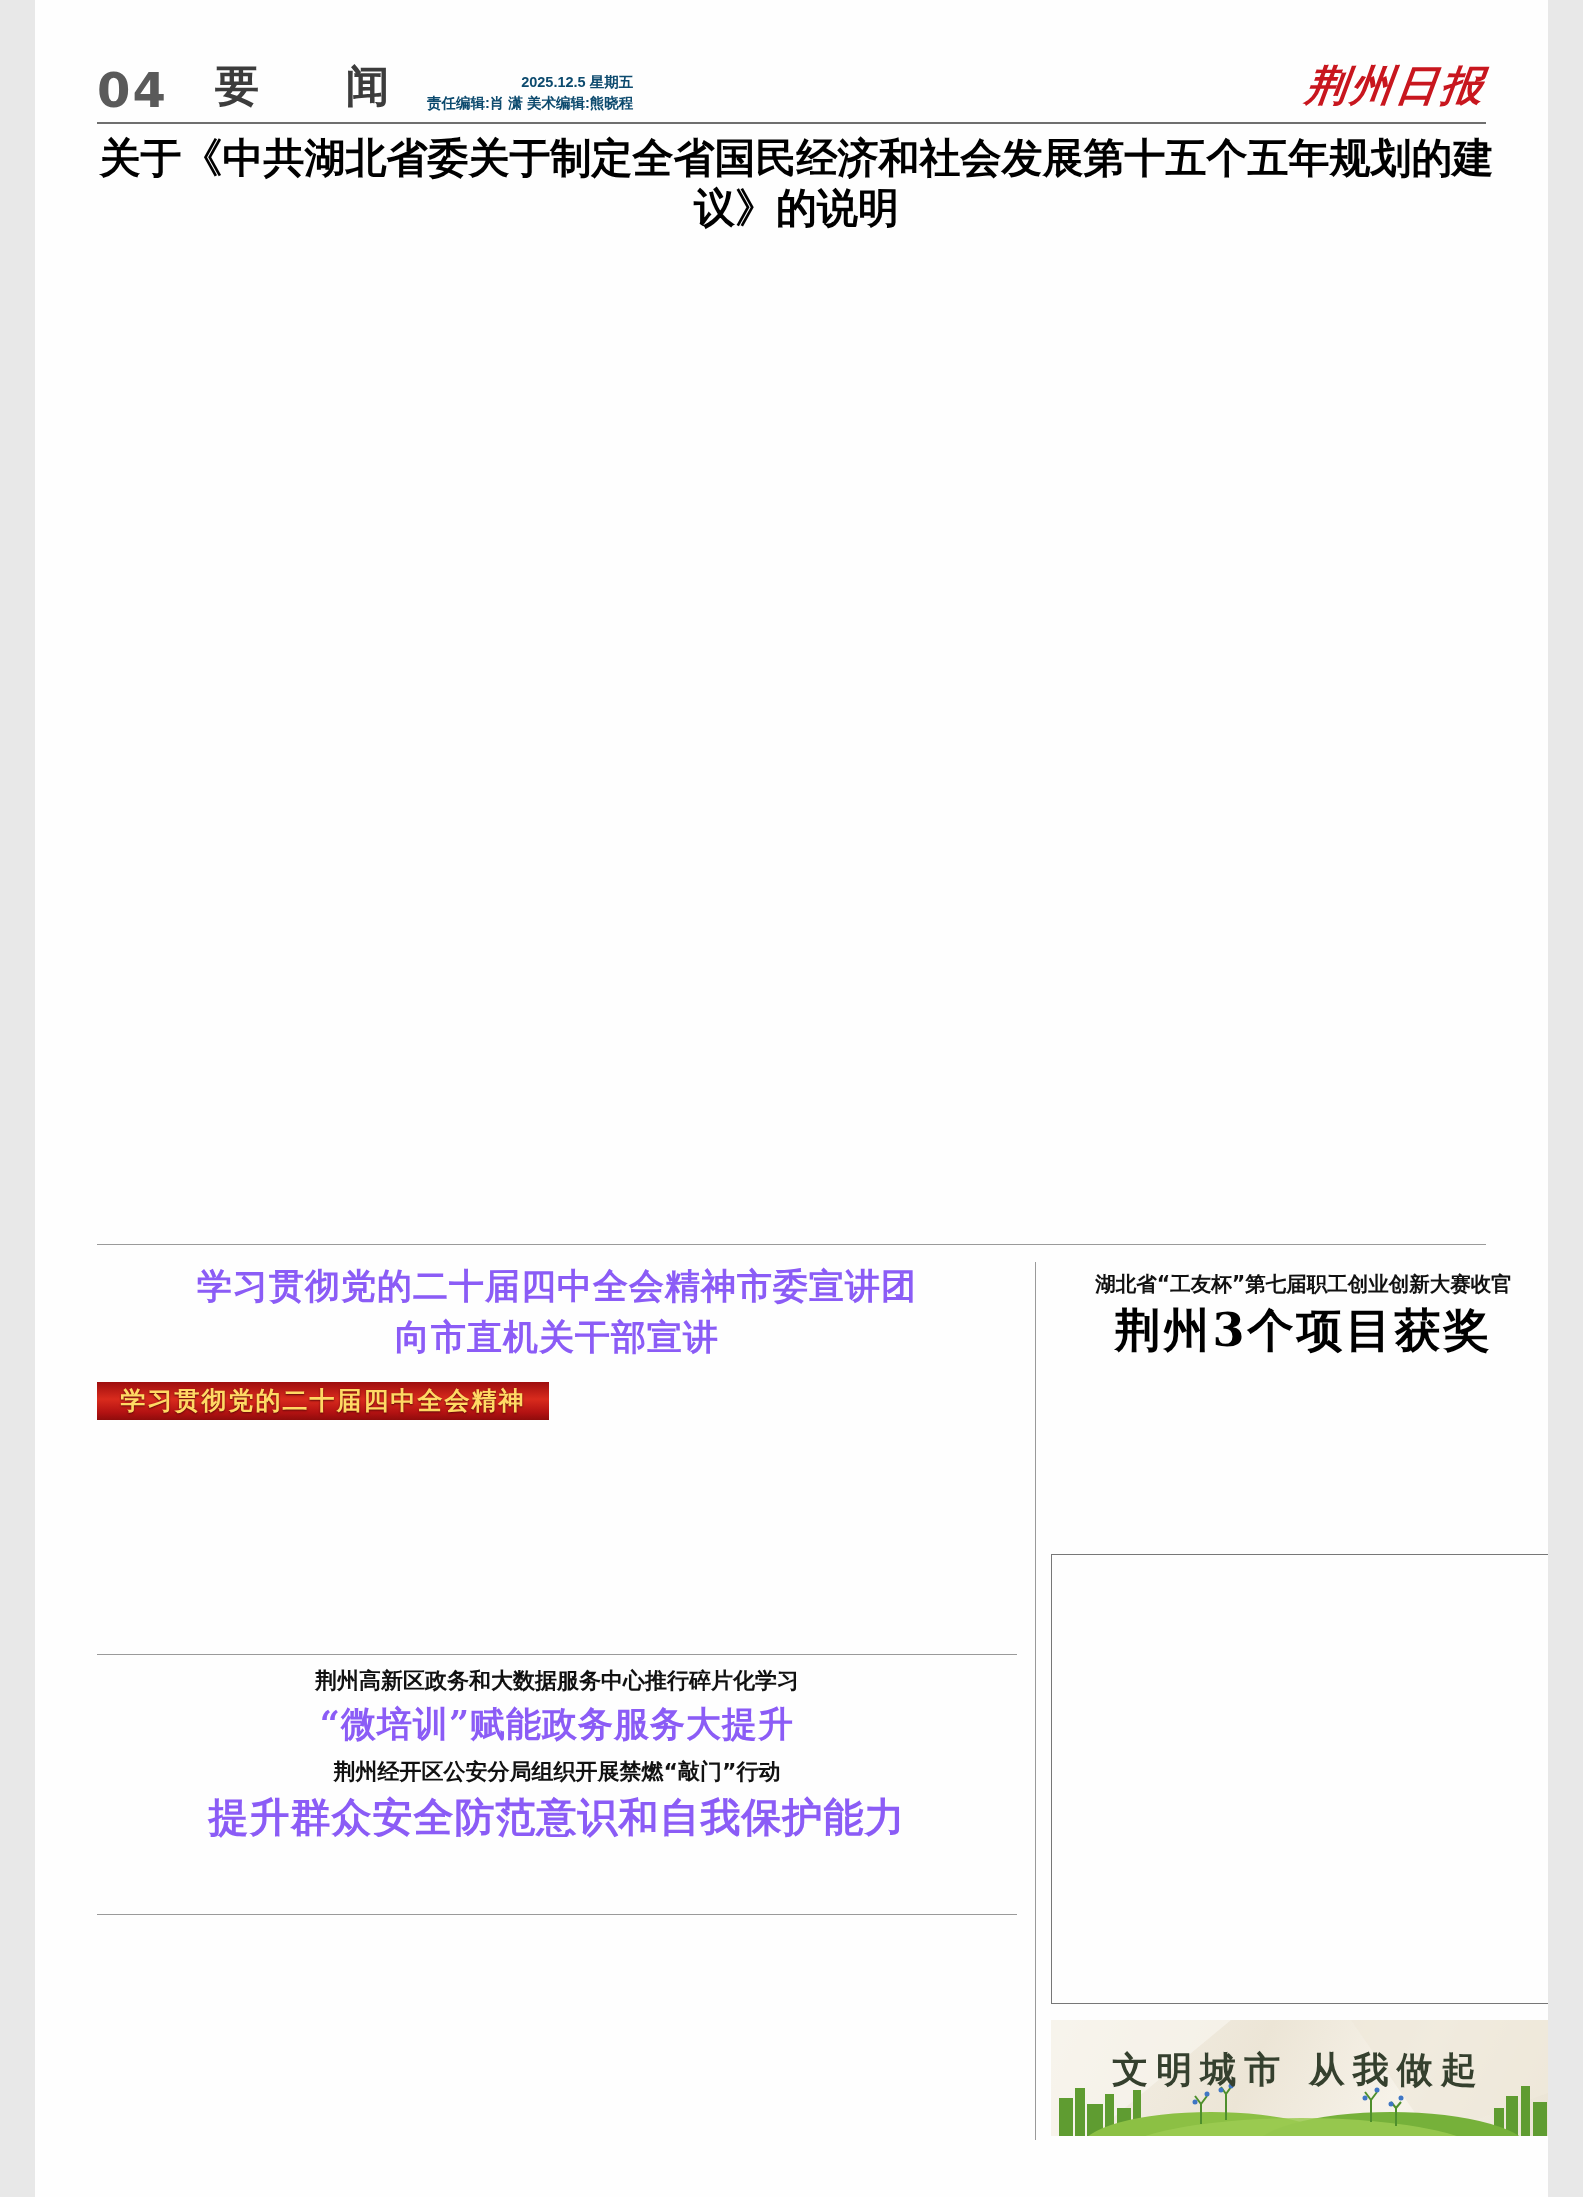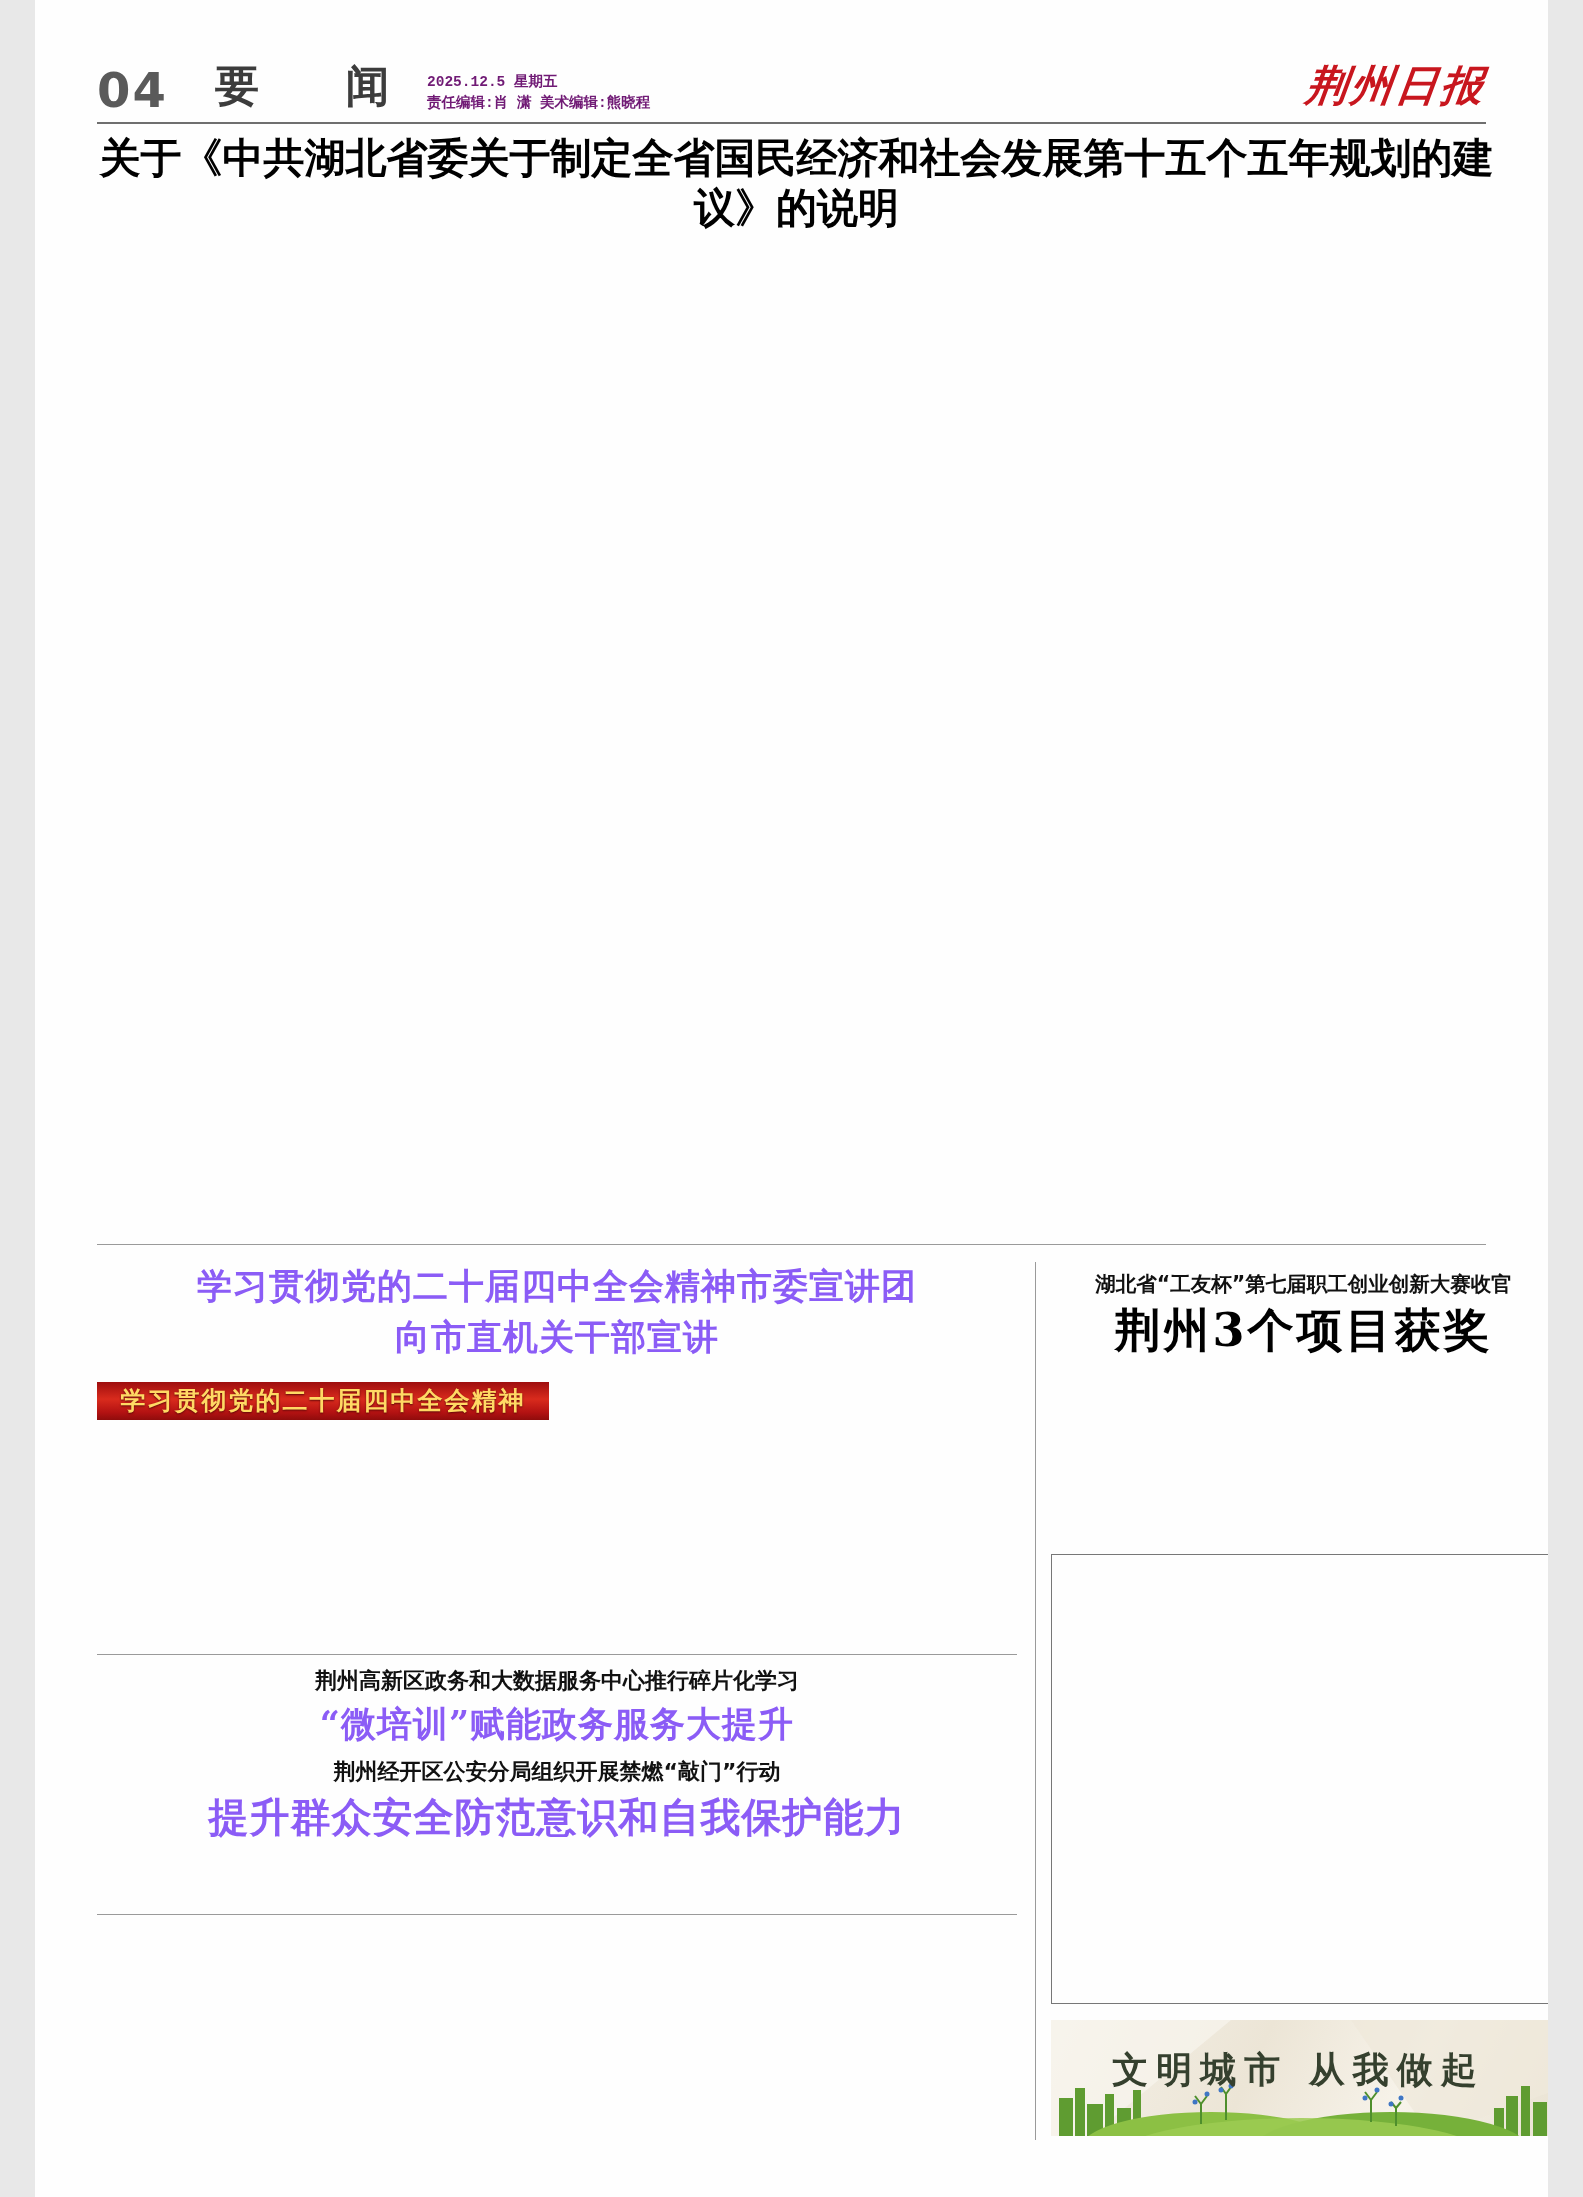--- a/index.html
+++ b/index.html
@@ -4,22 +4,22 @@
 <style>
   html,body{margin:0;padding:0;background:#e8e8e8;}
   .page{position:relative;width:1513px;height:2197px;margin:0 auto;background:#fefefe;
         font-family:"DejaVu Serif","Liberation Serif",serif;color:#1c1c1c;overflow:hidden;}
   
   .hdr{position:absolute;left:62px;right:62px;top:48px;height:74px;border-bottom:2px solid #6f6f6f;}
   .pageno{position:absolute;left:0;bottom:4px;font-family:"DejaVu Sans","Liberation Sans",sans-serif;
           font-size:48px;font-weight:bold;color:#5a5a5a;letter-spacing:2px;}
   .secname{position:absolute;left:118px;bottom:6px;font-family:Liberation Mono, monospace;
            font-size:44px;font-weight:bold;color:#3c3c3c;letter-spacing:30px;}
-  .hmeta{position:absolute;left:330px;bottom:8px;font-family:Liberation Mono, monospace;
-         font-size:14.5px;font-weight:bold;color:#701a75;line-height:21px;}
+  .hmeta{position:absolute;left:330px;bottom:8px;font-family:Liberation Sans, sans-serif;
+         font-size:14.5px;font-weight:bold;color:#0c4a6e;line-height:21px;text-align:right;}
   .masthead{position:absolute;right:0;bottom:8px;font-size:42px;font-weight:bold;font-style:italic;
             color:#c8161e;transform:skewX(-7deg);letter-spacing:3px;}
   
   .main-hl{position:absolute;left:62px;right:52px;top:133px;margin:0;text-align:center;
            font-size:41px;font-weight:900;color:#000;letter-spacing:0px;line-height:50px;}
   .main-body{position:absolute;left:62px;right:62px;top:200px;height:1008px;
              column-count:8;column-gap:17px;column-fill:balance;
              font-size:12.5px;line-height:16.2px;text-align:justify;color:#222;overflow:hidden;}
   .para{margin:0;text-indent:2em;word-break:break-all;}
   .t-cont{text-indent:0;font-family:"DejaVu Sans","Liberation Sans",sans-serif;font-weight:bold;}

